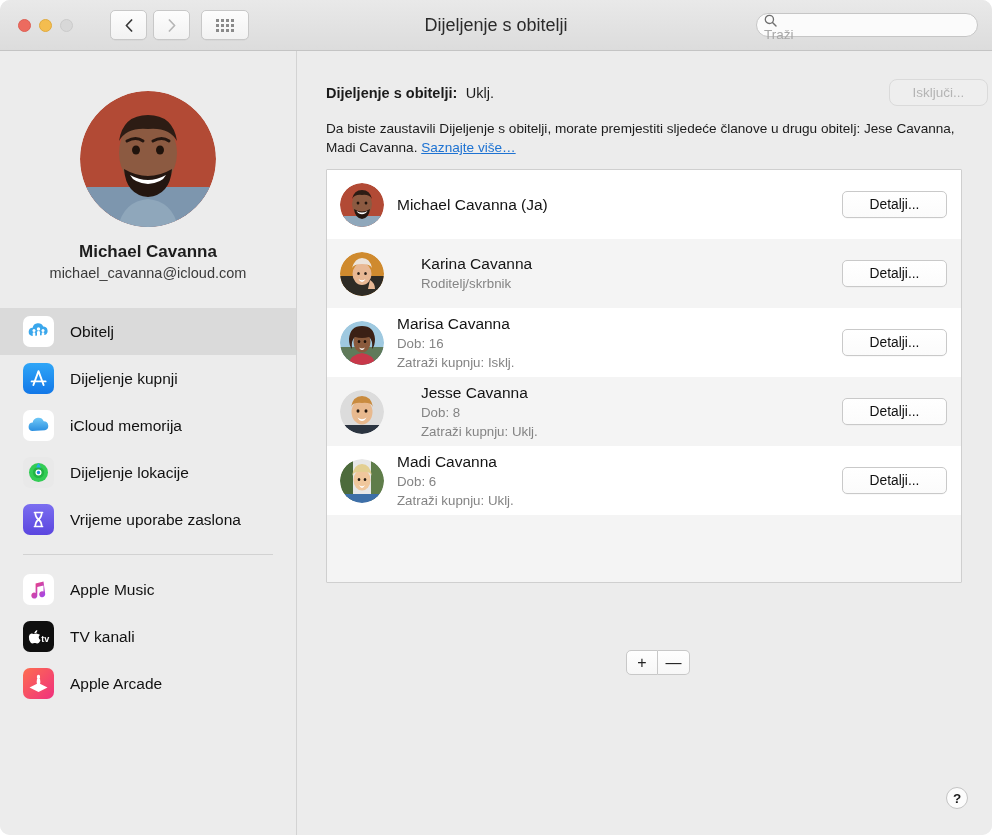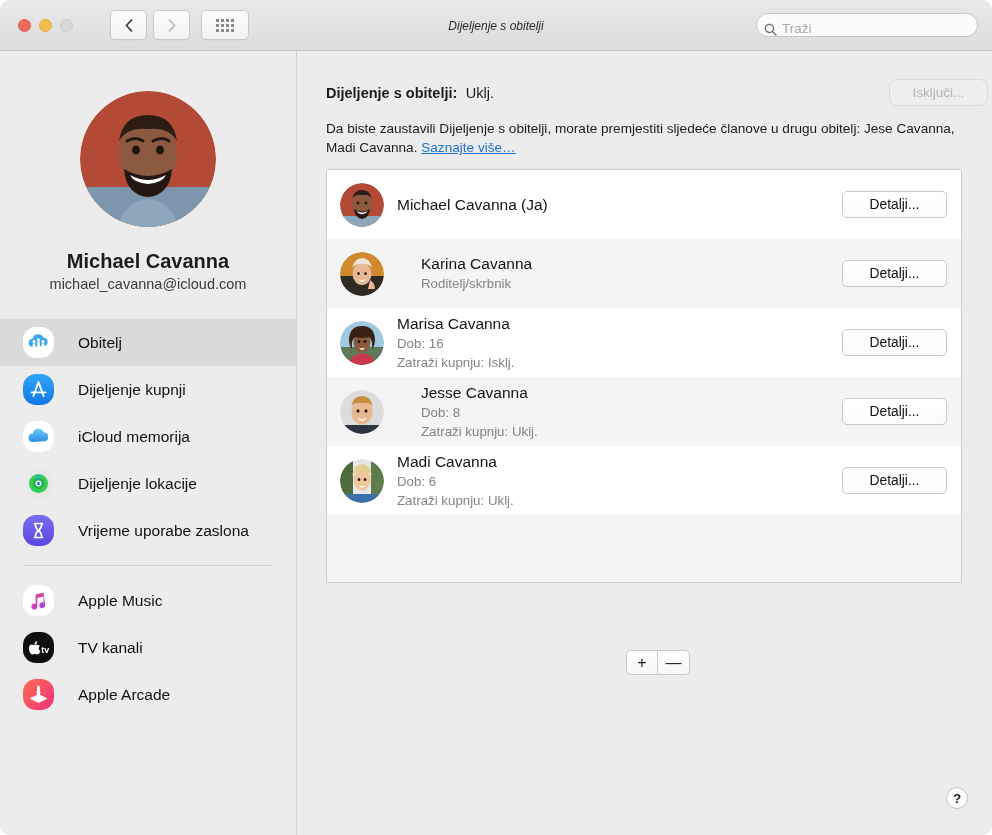--- a/index.html
+++ b/index.html
@@ -63,66 +63,66 @@
     grid-template-columns: repeat(4, 3px);
     grid-template-rows: repeat(3, 3px);
     gap: 2px;
   }
   .griddots i { background: #8a8a8a; display: block; width: 3px; height: 3px; }
 
   .win-title {
     position: absolute; left: 0; top: 0;
     width: 992px; height: 51px;
     display: flex; align-items: center; justify-content: center;
-    font-size: 12px; color: #2b2b2b;
+    font-size: 18px; color: #2b2b2b;
     pointer-events: none;
-    font-style: italic;
   }
 
   .searchbox {
     position: absolute; right: 14px; top: 13px;
     width: 222px; height: 24px;
     background: #fbfbfb;
     border: 1px solid #c6c6c6;
     border-radius: 12px;
-    display: flex; align-items: flex-end;
+    display: flex; align-items: flex-start;
     padding: 0 7px;
+    flex-direction: column;
   }
   .searchbox .sicon { width: 13px; height: 13px; margin-right: 5px; flex: none; }
   .searchbox .sph { font-size: 13.5px; color: #a8a8a8; }
 
   
   .sidebar {
     position: absolute; left: 0; top: 51px;
     width: 297px; height: 784px;
     background: #ececec;
     border-right: 1px solid #d3d3d3;
   }
   .profile { padding-top: 40px; text-align: center; }
   .avatar-big {
     width: 136px; height: 136px; border-radius: 50%;
     margin: 0 auto;
     overflow: hidden;
     position: relative;
   }
-  .pname { margin-top: 23px; font-size: 20px; font-weight: bold; color: #1d1d1d; }
+  .pname { margin-top: 15px; font-size: 17px; font-weight: bold; color: #1d1d1d; }
   .pmail { margin-top: 3px; font-size: 14.5px; color: #3b3b3b; }
 
   .navlist { margin-top: 27px; }
   .navitem {
     height: 47px;
     display: flex; align-items: center;
     padding-left: 23px;
   }
   .navitem.selected { background: #dadada; }
   .navicon {
     width: 31px; height: 31px;
-    border-radius: 13px;
+    border-radius: 2px;
     flex: none;
-    margin-right: 24px;
+    margin-right: 16px;
     position: relative;
     overflow: hidden;
   }
   .navlabel { font-size: 15.5px; color: #111; }
   .navdivider {
     height: 1px; background: #d2d2d2;
     margin: 11px 23px 11px 23px;
   }
 
   

